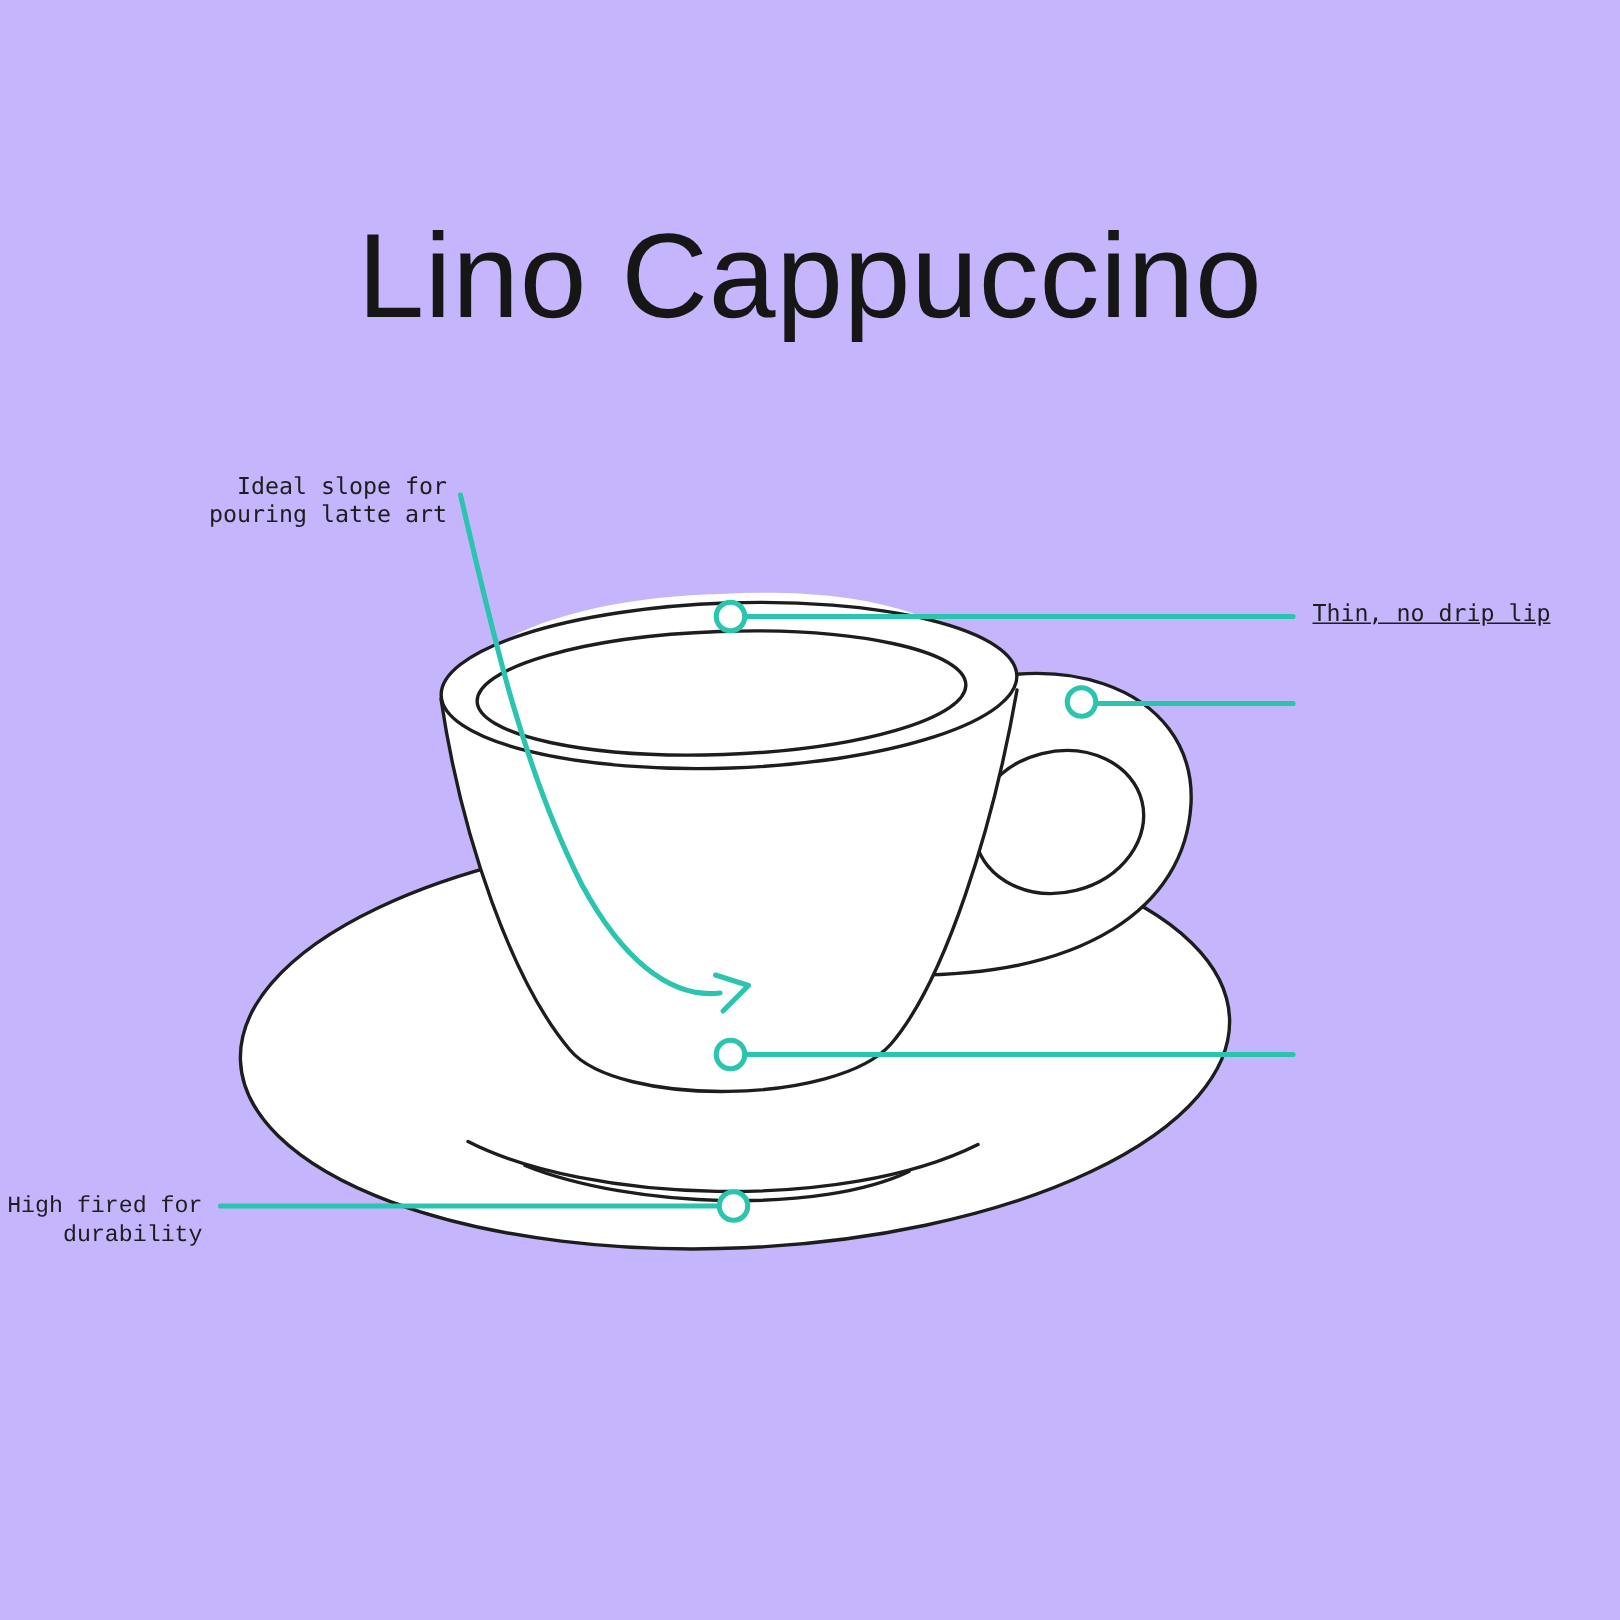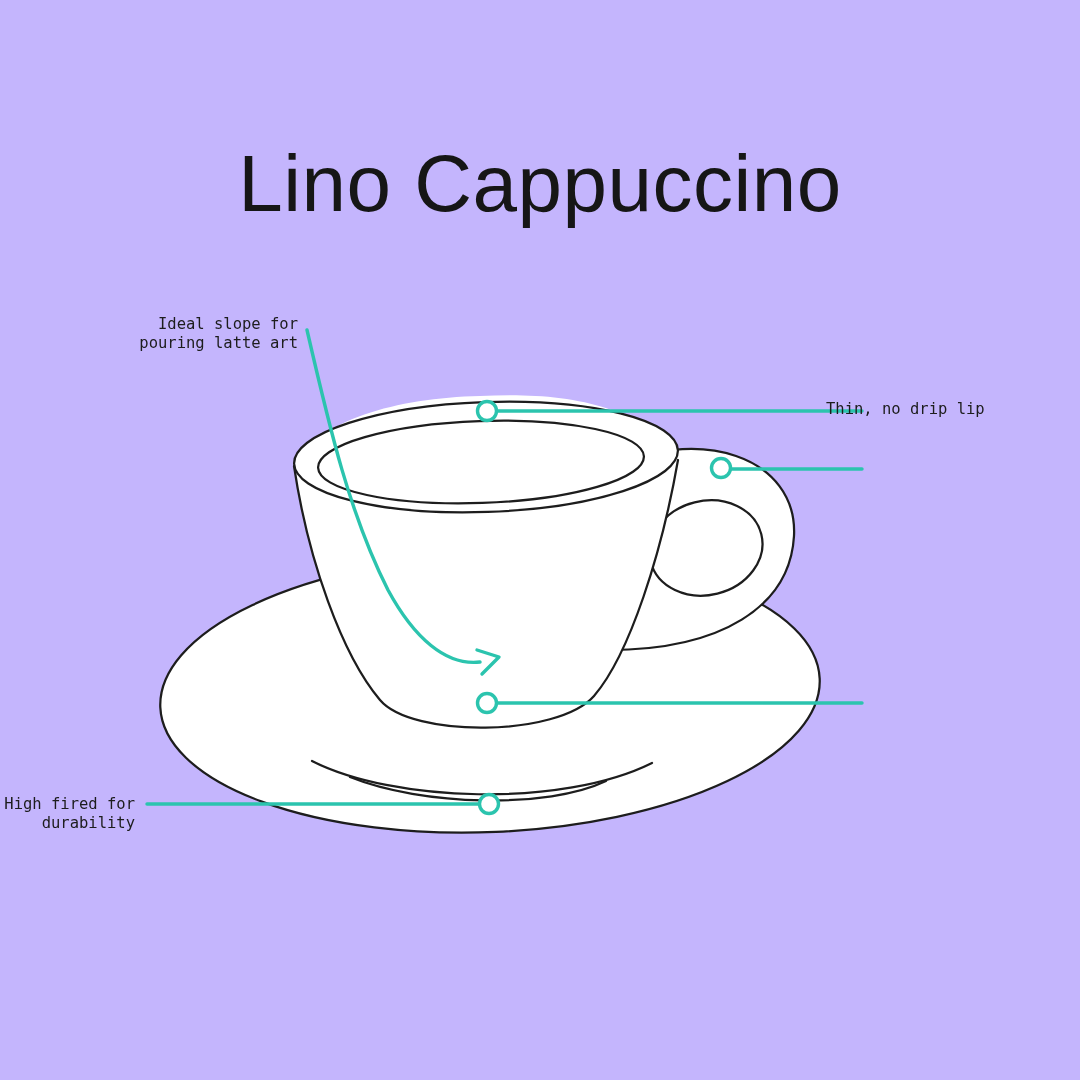--- a/index.html
+++ b/index.html
@@ -24,24 +24,24 @@
   }
   .label{
     position:absolute;
     font-size:15.5px;
     font-weight:500;
     line-height:19px;
     white-space:pre-line;
     color:#1d1d1d;
   }
   .lbl-slope{top:291px;right:782px;text-align:right;margin-top:24px;}
-  .lbl-lip{top:400px;left:826px;}
+  .lbl-lip{top:400px;left:875px;text-decoration:underline;}
   .lbl-handle{top:463px;left:875px;}
   .lbl-base{top:694px;left:875px;}
-  .lbl-fired{top:795px;right:945px;text-align:right;}
+  .lbl-fired{top:795px;right:945px;text-align:right;font-family:Liberation Mono, monospace;}
 </style>
 </head>
 <body>
 
 <div class="canvas">
 
   <svg class="diagram-svg" viewBox="0 0 1080 1080" xmlns="http://www.w3.org/2000/svg">
 
     <g stroke="#1d1d1d" stroke-width="2.25" fill="none" stroke-linecap="round">
 

